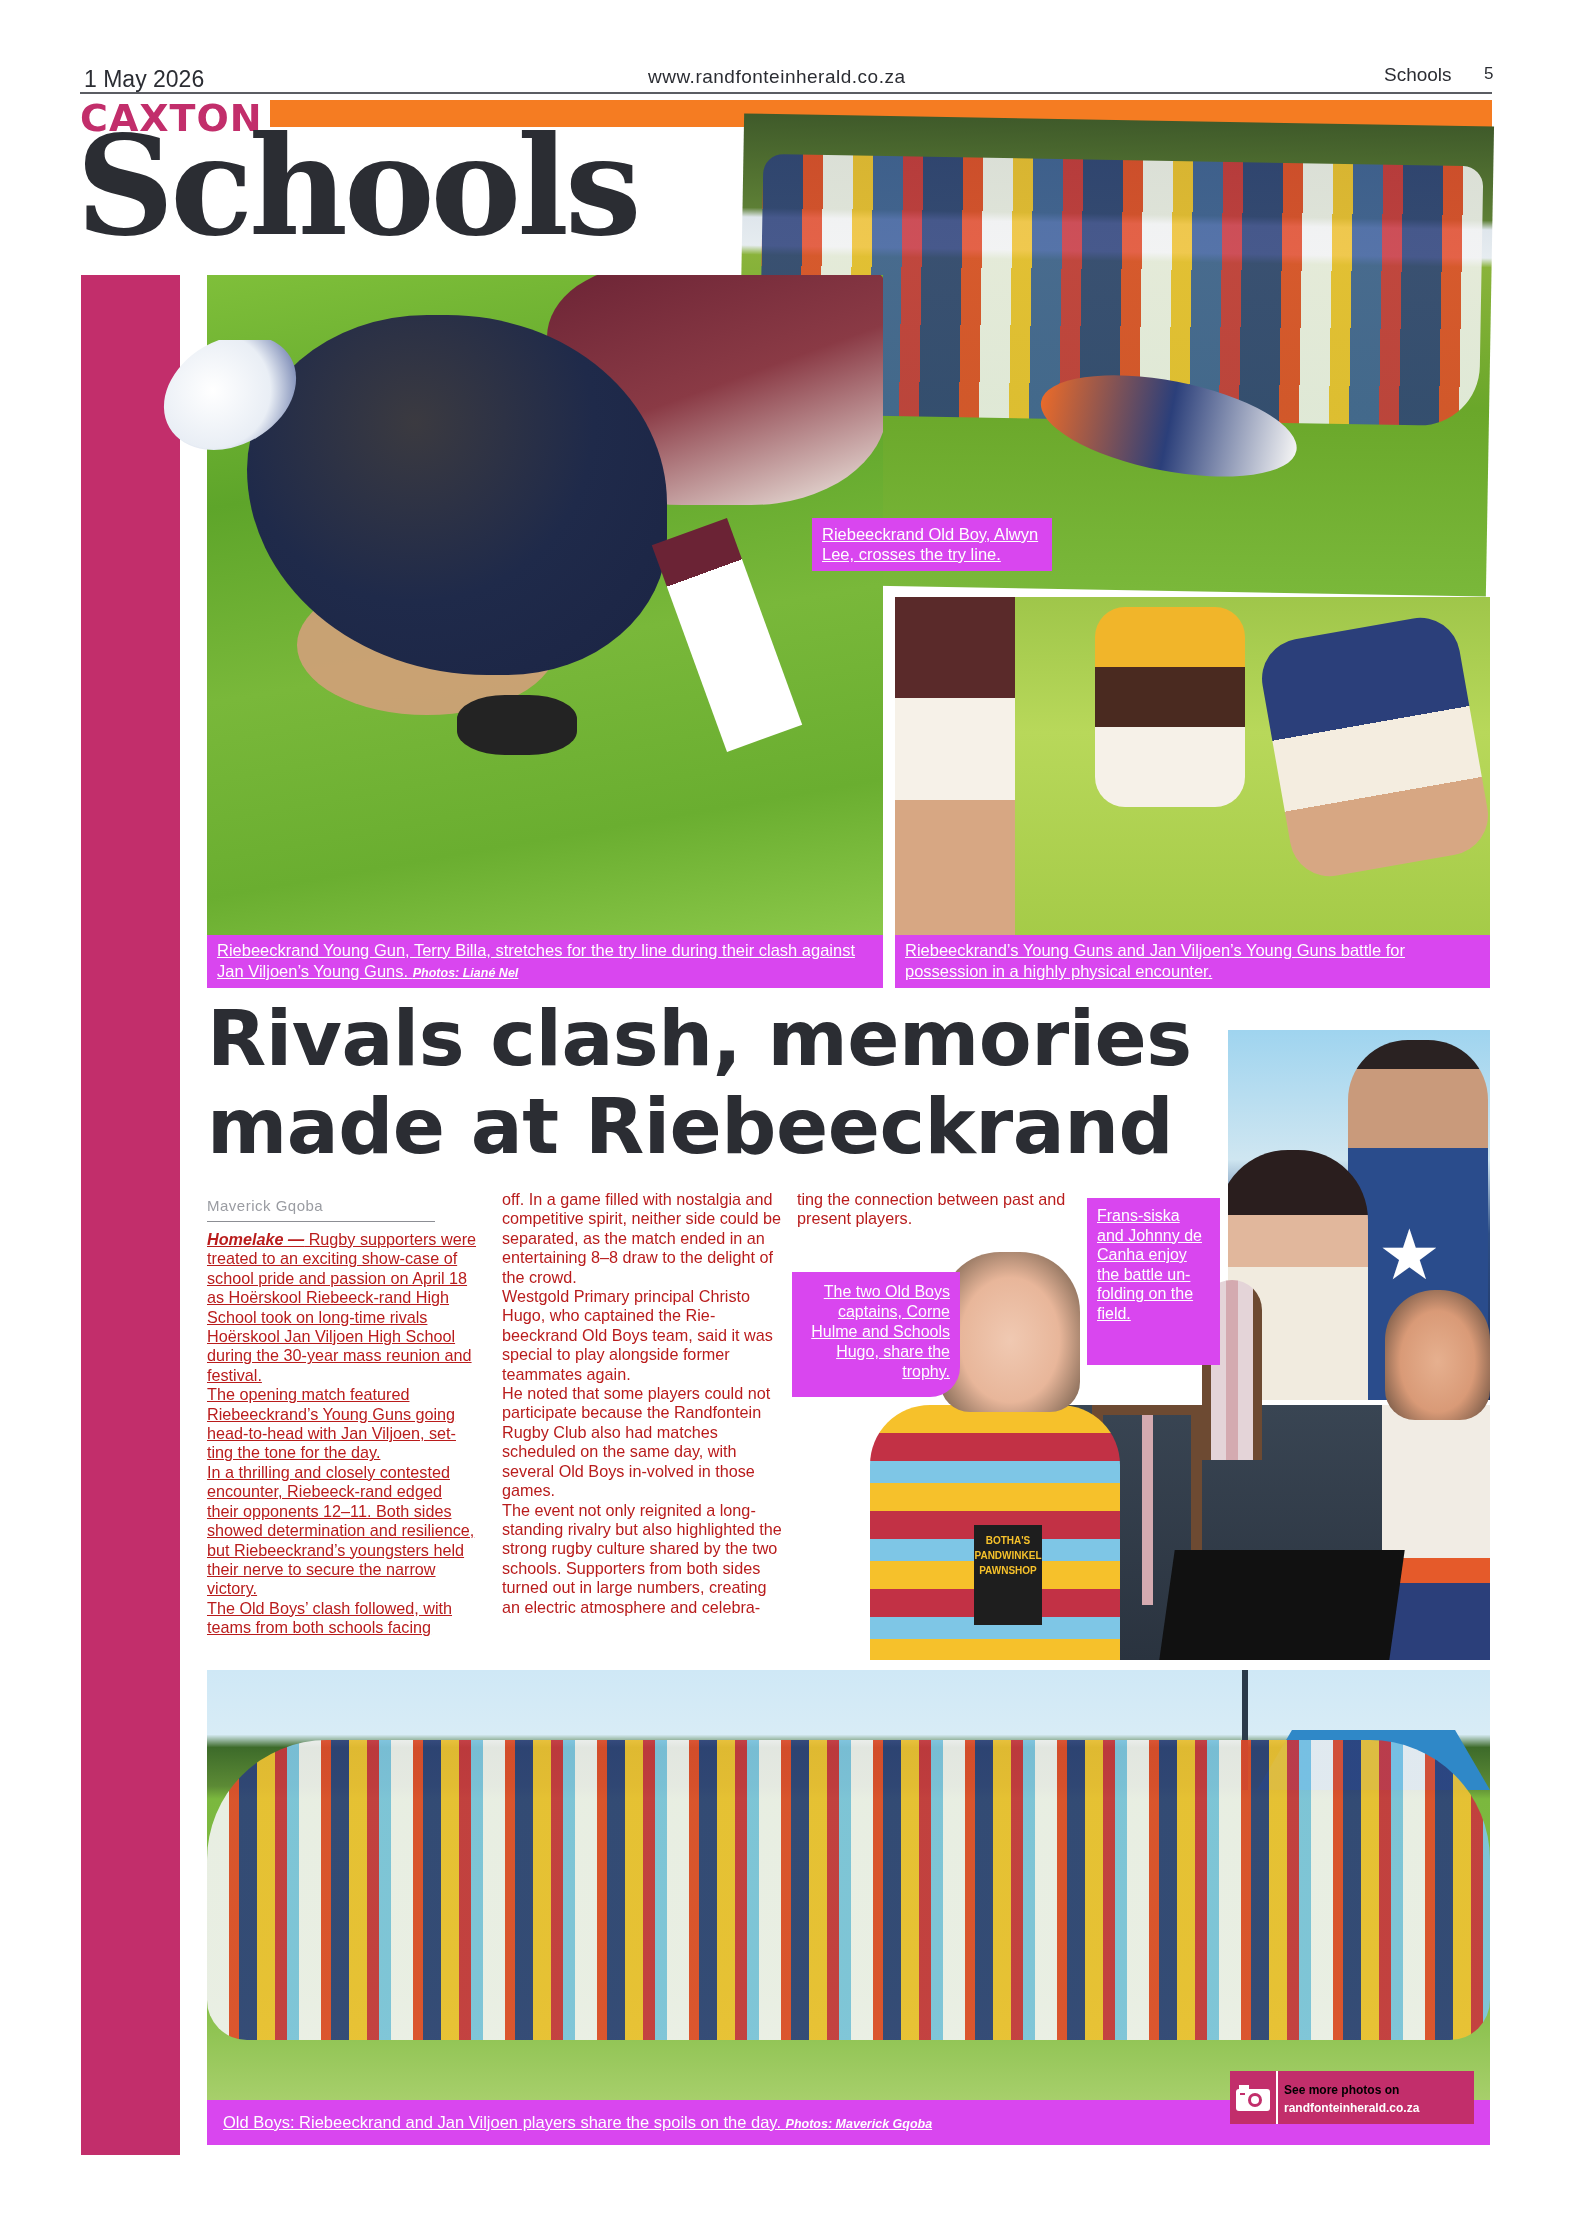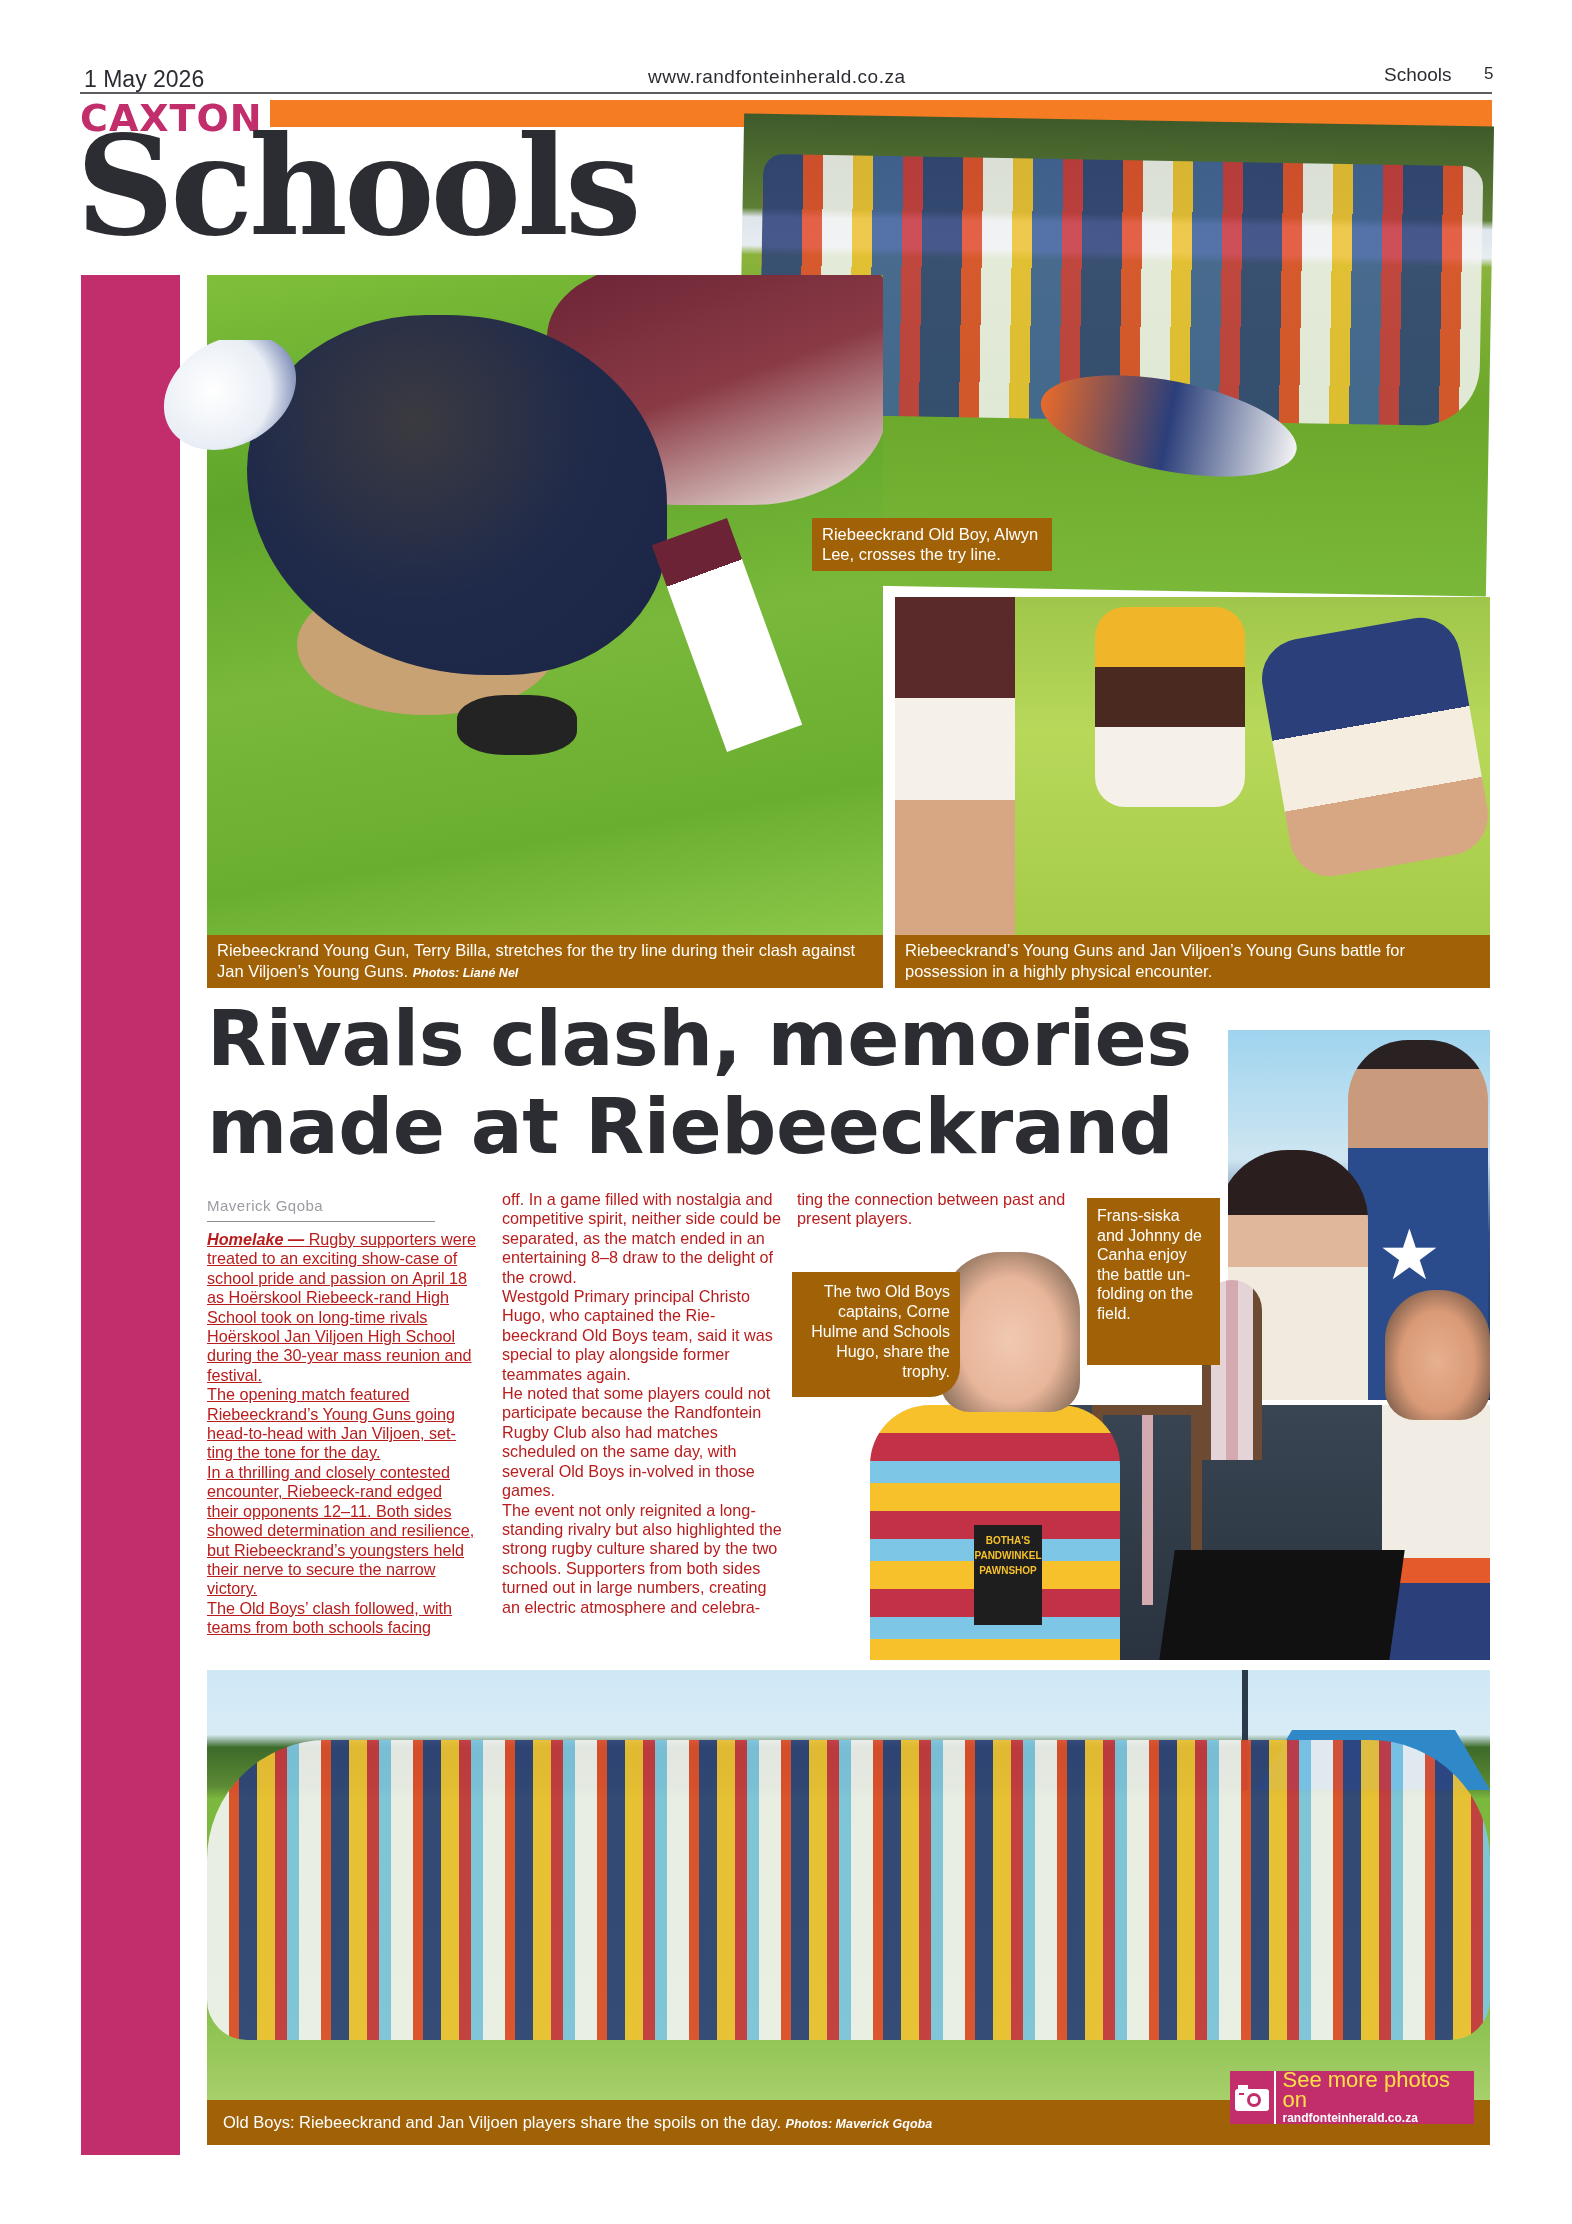--- a/index.html
+++ b/index.html
@@ -62,32 +62,32 @@
 
   .ph-group { left: 207px; top: 1670px; width: 1283px; height: 430px;
     background: linear-gradient(180deg, #cfe8f6 0%, #d8ecf6 15%, #3d6b2a 18%, #5c8a35 27%, #7bb83e 30%, #83bd46 75%, #a7cf6b 100%); }
   .ph-group .team { position: absolute; left: 0; top: 70px; width: 1283px; height: 300px;
     background: repeating-linear-gradient(90deg, #f4f4f4 0 22px, #e34a2a 22px 32px, #2b3f7a 32px 50px, #f1c232 50px 68px, #c9343e 68px 80px, #7ec6e6 80px 92px);
     border-radius: 120px 120px 40px 40px; opacity: 0.9; }
   .ph-group .roof { position: absolute; left: 1050px; top: 60px; width: 233px; height: 60px; background: #2f88c8; clip-path: polygon(15% 0, 85% 0, 100% 100%, 0 100%); }
   .ph-group .mast { position: absolute; left: 1035px; top: 0; width: 6px; height: 120px; background: #2a3a4a; }
 
   
-  .caption { position: absolute; background: #a16207; color: #ffffff; font-family: "Liberation Sans", sans-serif; }
+  .caption { position: absolute; background: #d946ef; color: #ffffff; font-family: "Liberation Sans", sans-serif; text-decoration: underline; }
   .cap-tryline { left: 207px; top: 935px; width: 676px; height: 53px; padding: 5px 10px; font-size: 16.5px; line-height: 21px; }
   .cap-battle { left: 895px; top: 935px; width: 595px; height: 53px; padding: 5px 10px; font-size: 16.5px; line-height: 21px; }
   .cap-oldboy { left: 812px; top: 518px; width: 240px; height: 53px; padding: 6px 10px; font-size: 16.5px; line-height: 20px; }
   .cap-credit { font-style: italic; font-weight: bold; font-size: 12.5px; }
   .cap-captains { left: 792px; top: 1272px; width: 168px; height: 125px; padding: 10px 10px 6px 6px; font-size: 16px; line-height: 20px; text-align: right; border-radius: 0 0 30px 0; }
   .cap-fans { left: 1087px; top: 1198px; width: 133px; height: 167px; padding: 8px 10px; font-size: 16px; line-height: 19.5px; }
   .cap-group { left: 207px; top: 2100px; width: 1283px; height: 45px; padding: 12px 16px; font-size: 16.5px; line-height: 21px; }
 
   .more-photos { position: absolute; left: 1230px; top: 2071px; width: 244px; height: 53px; background: #c22e6b; display: flex; align-items: center; }
   .more-photos .cam { width: 48px; height: 53px; display: flex; align-items: center; justify-content: center; border-right: 2px solid #ffffff; margin-right: 6px; }
-  .more-photos .txt1 { color: #fde047; font-weight: normal; font-size: 22px; line-height: 20px; }
+  .more-photos .txt1 { color: #000000; font-weight: bold; font-size: 12px; line-height: 20px; }
   .more-photos .txt2 { color: #fff; font-weight: bold; font-size: 12px; line-height: 16px; }
 
   
   .headline { position: absolute; left: 207px; top: 995px; width: 1000px; font-family: "DejaVu Sans", sans-serif; font-size: 77px; line-height: 88px; color: #2b2d33; letter-spacing: -0.5px; }
   .byline { position: absolute; left: 207px; top: 1197px; font-size: 15px; color: #9a9ca2; letter-spacing: 0.5px; }
   .byline-rule { position: absolute; left: 207px; top: 1221px; width: 228px; height: 1px; background: #8c8e94; }
   .col { position: absolute; font-size: 16.2px; line-height: 19.4px; color: #b91c1c; }
   .col p { margin: 0; }
   .col-1 { left: 207px; top: 1230px; width: 270px; text-decoration: underline; }
   .col-2 { left: 502px; top: 1190px; width: 280px; }

